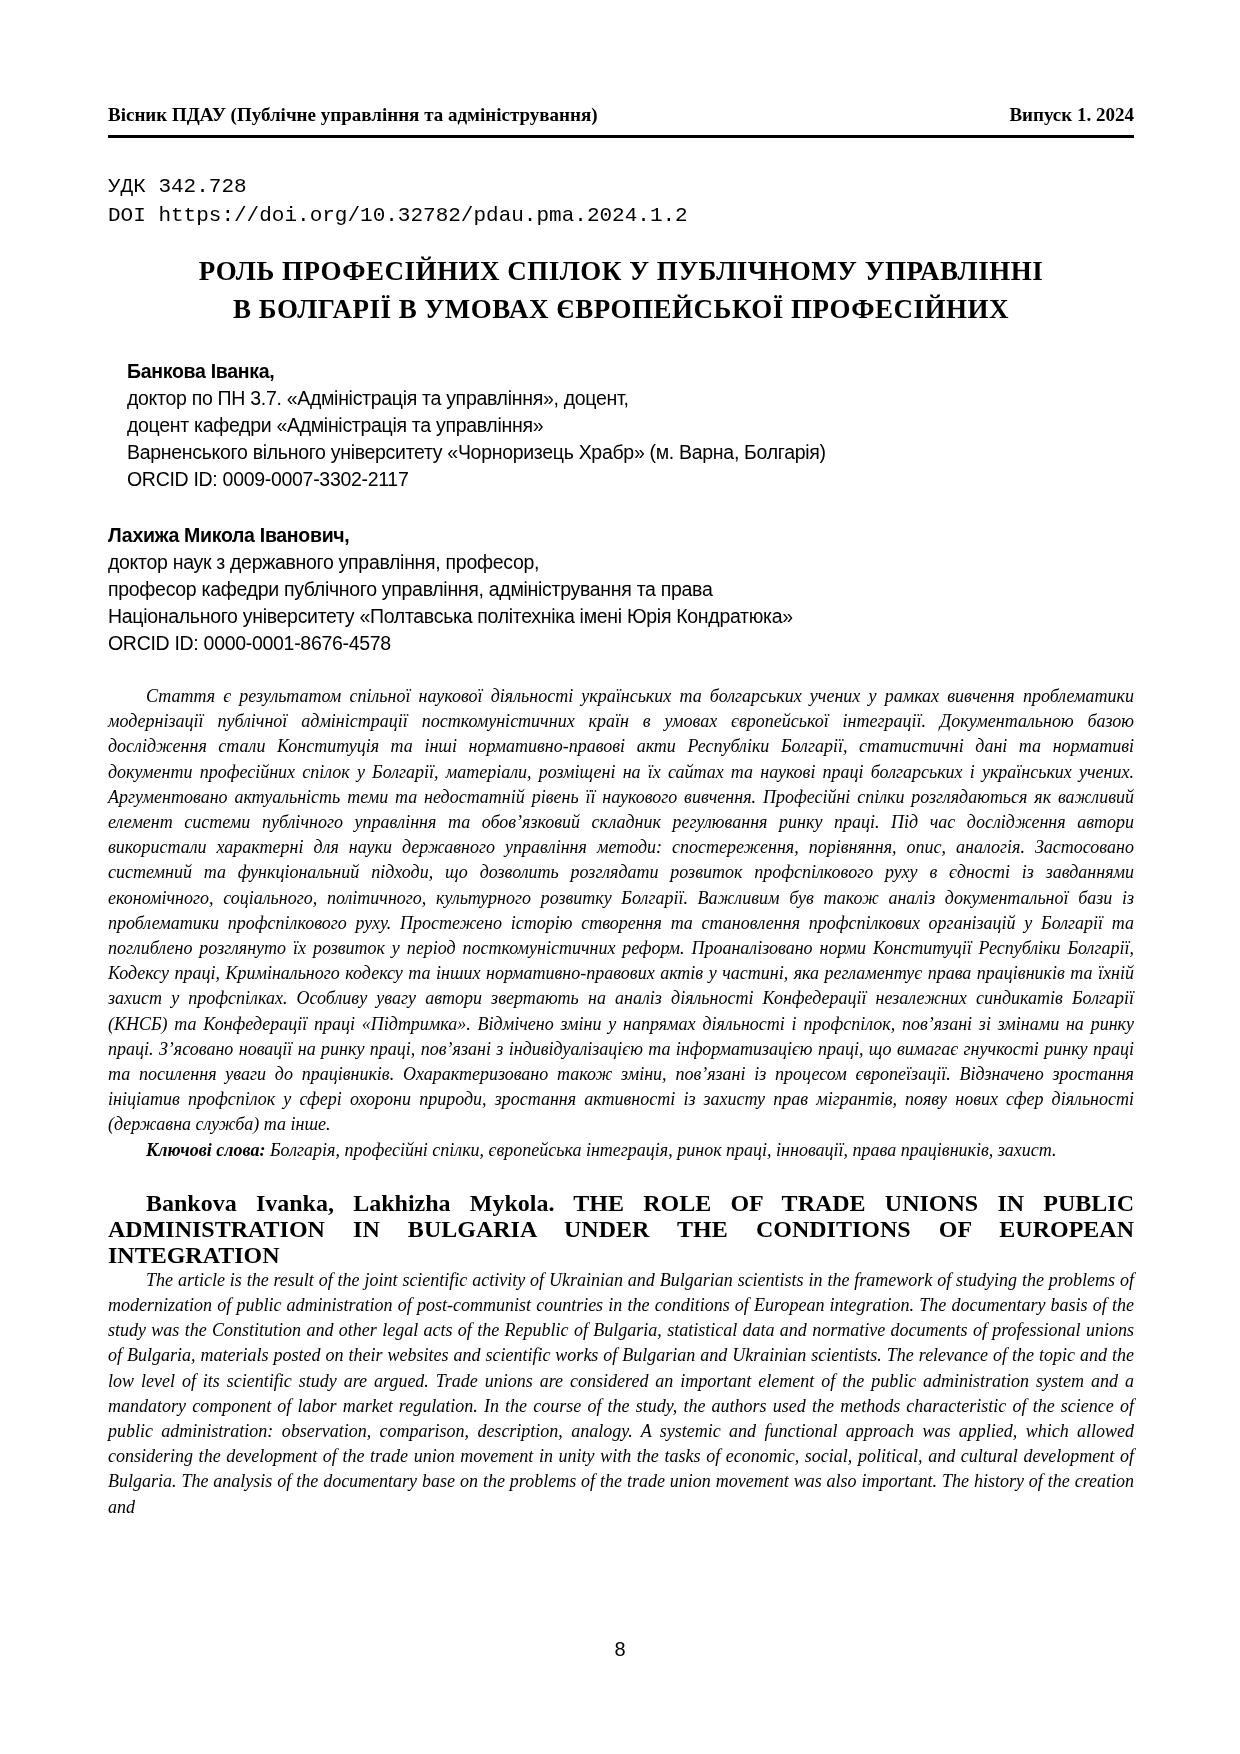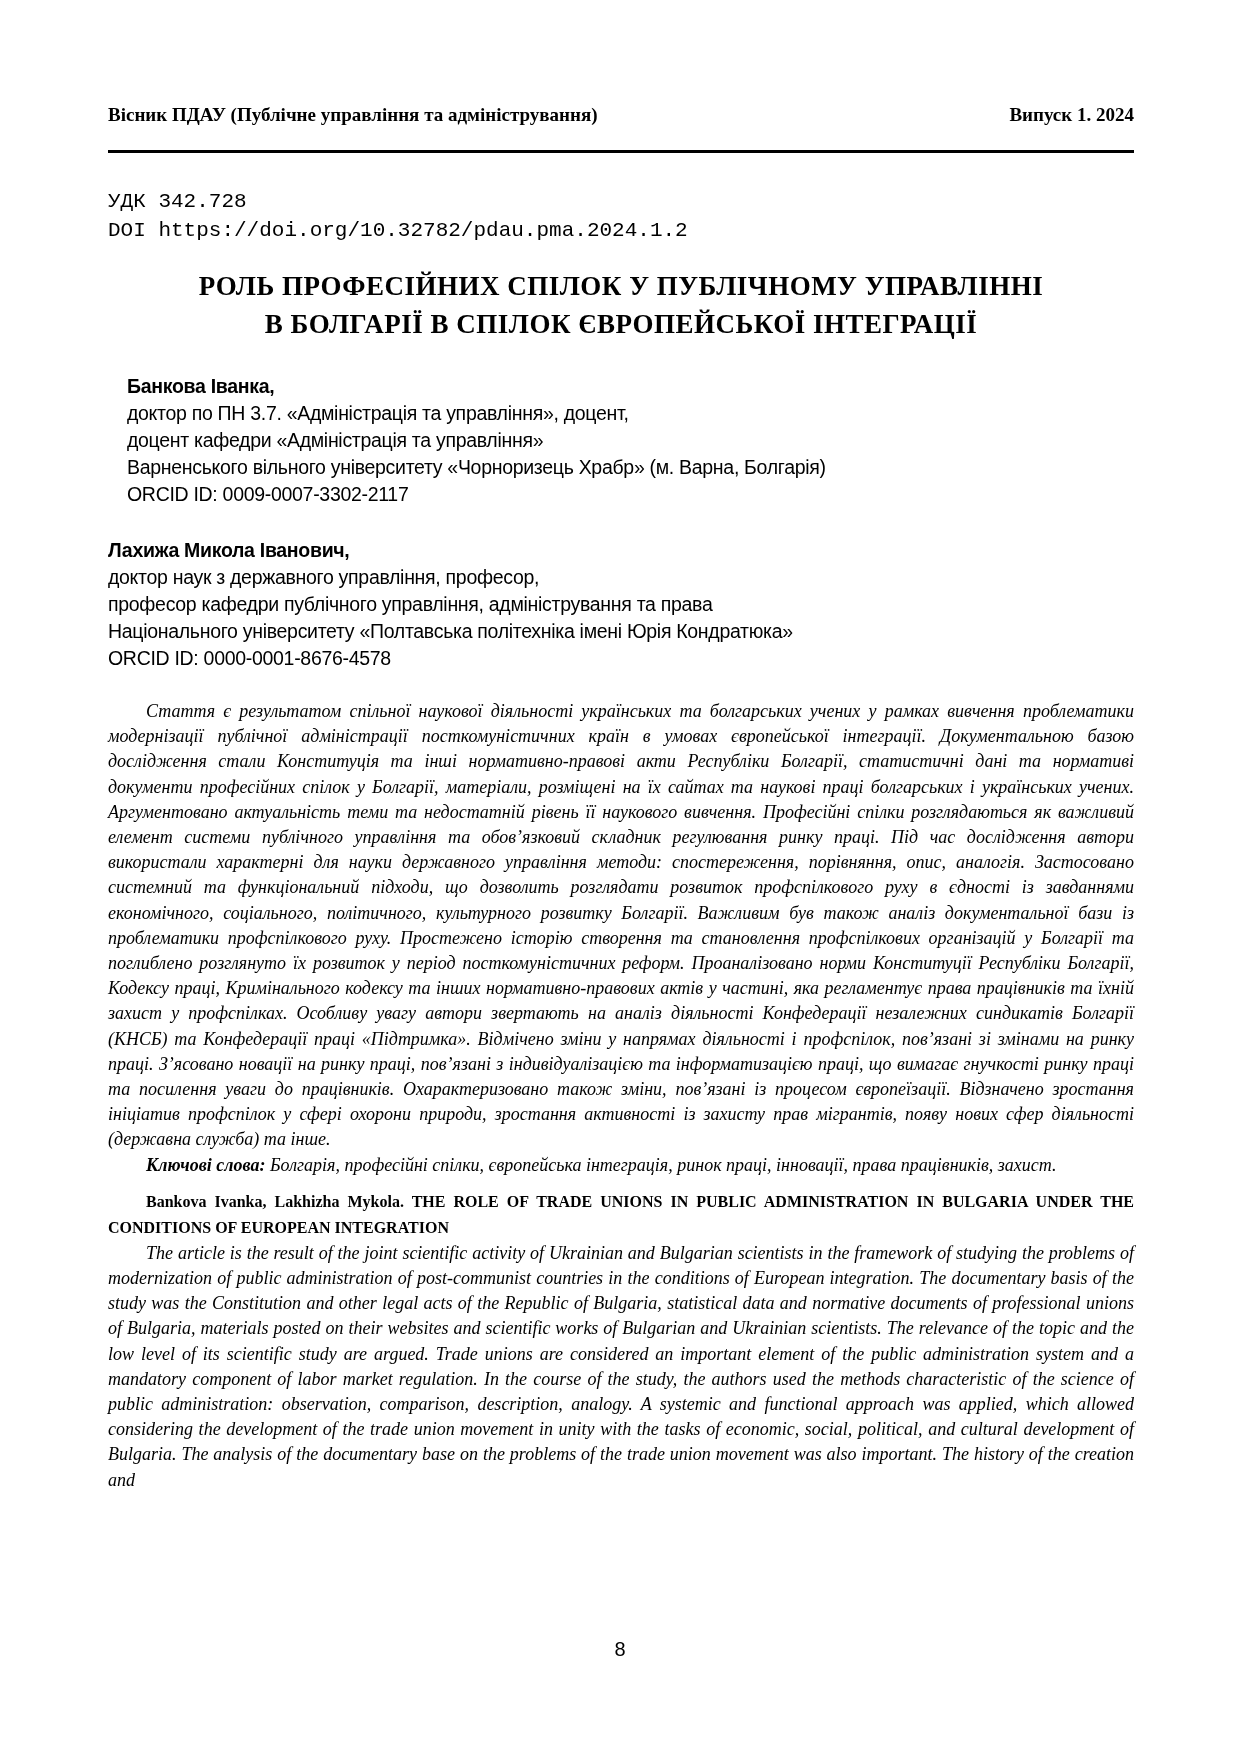--- a/index.html
+++ b/index.html
@@ -20,21 +20,21 @@
   }
   
   .running-head {
     display: flex;
     justify-content: space-between;
     align-items: baseline;
     font-family: "Liberation Serif", serif;
     font-weight: bold;
     font-size: 19px;
     border-bottom: 3px solid #000;
-    padding-bottom: 24px;
+    padding-bottom: 9px;
   }
   
   .meta-block {
     margin-top: 34px;
     font-size: 21px;
     line-height: 29px;
     font-family: Liberation Mono, monospace;
   }
   
   .article-title {
@@ -60,24 +60,24 @@
     margin-top: 27px;
     font-style: italic;
     font-size: 18px;
     line-height: 25.2px;
     text-align: justify;
     text-indent: 38px;
   }
   .abstract.keywords { margin-top: 0; }
   .kw-label { font-weight: bold; }
   .heading-en {
-    margin-top: 11px;
+    margin-top: 27px;
     font-style: normal;
     font-weight: bold;
-    font-size: 16px;
+    font-size: 24px;
     line-height: 26px;
     text-align: justify;
     text-indent: 38px;
   }
   .abstract.en { margin-top: 0; }
   
   .page-number {
     position: absolute;
     left: 0;
     right: 0;
@@ -98,21 +98,21 @@
     <span>Випуск 1. 2024</span>
   </header>
 
   <div class="meta-block">
     <div>УДК 342.728</div>
     <div>DOI https://doi.org/10.32782/pdau.pma.2024.1.2</div>
   </div>
 
   <h1 class="article-title">
     <span>РОЛЬ ПРОФЕСІЙНИХ СПІЛОК У ПУБЛІЧНОМУ УПРАВЛІННІ</span><br>
-    <span>В БОЛГАРІЇ В СПІЛОК ЄВРОПЕЙСЬКОЇ ІНТЕГРАЦІЇ</span>
+    <span>В БОЛГАРІЇ В УМОВАХ ЄВРОПЕЙСЬКОЇ ПРОФЕСІЙНИХ</span>
   </h1>
 
   <div class="author-block first">
     <div class="author-name">Банкова Іванка,</div>
     <div>доктор по ПН 3.7. «Адміністрація та управління», доцент,</div>
     <div>доцент кафедри «Адміністрація та управління»</div>
     <div>Варненського вільного університету «Чорноризець Храбр» (м. Варна, Болгарія)</div>
     <div>ORCID ID: 0009-0007-3302-2117</div>
   </div>
 

